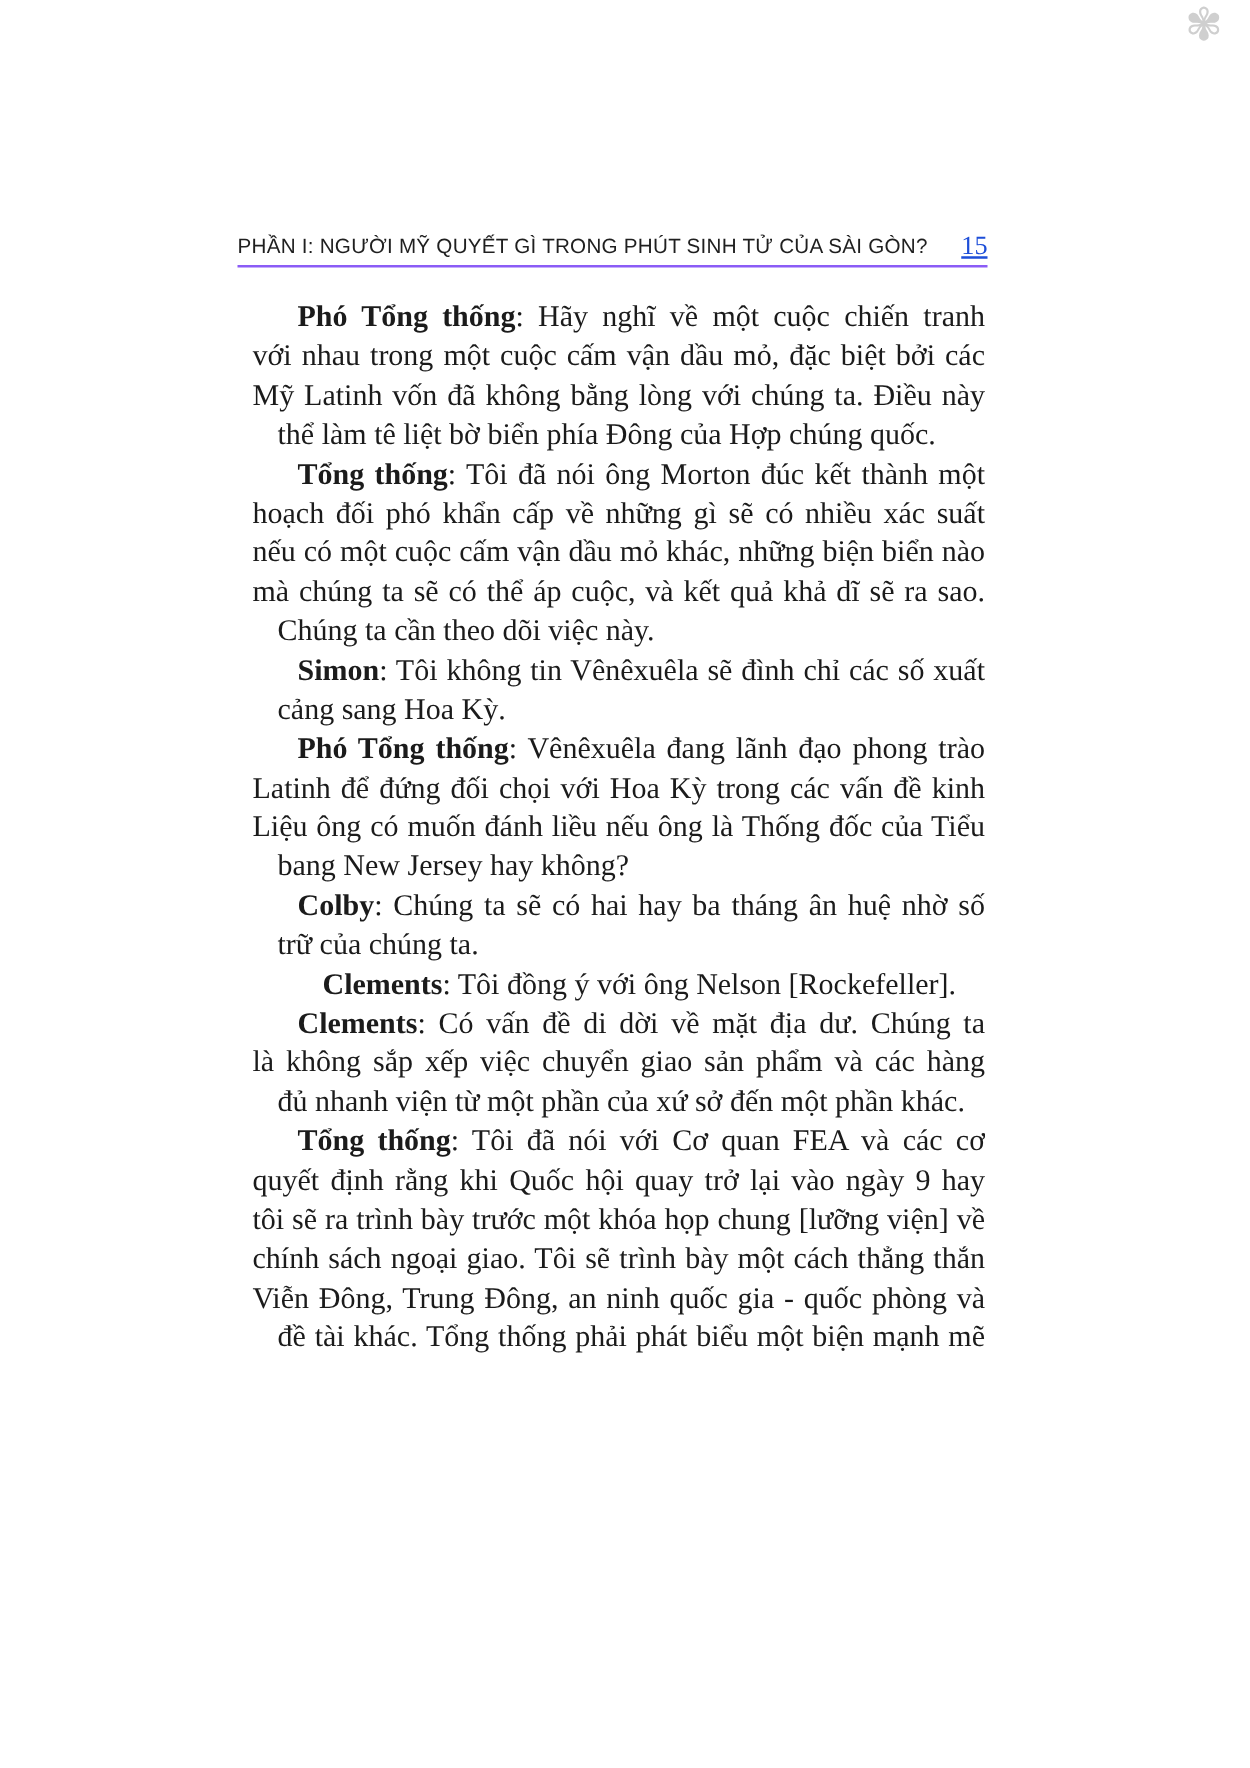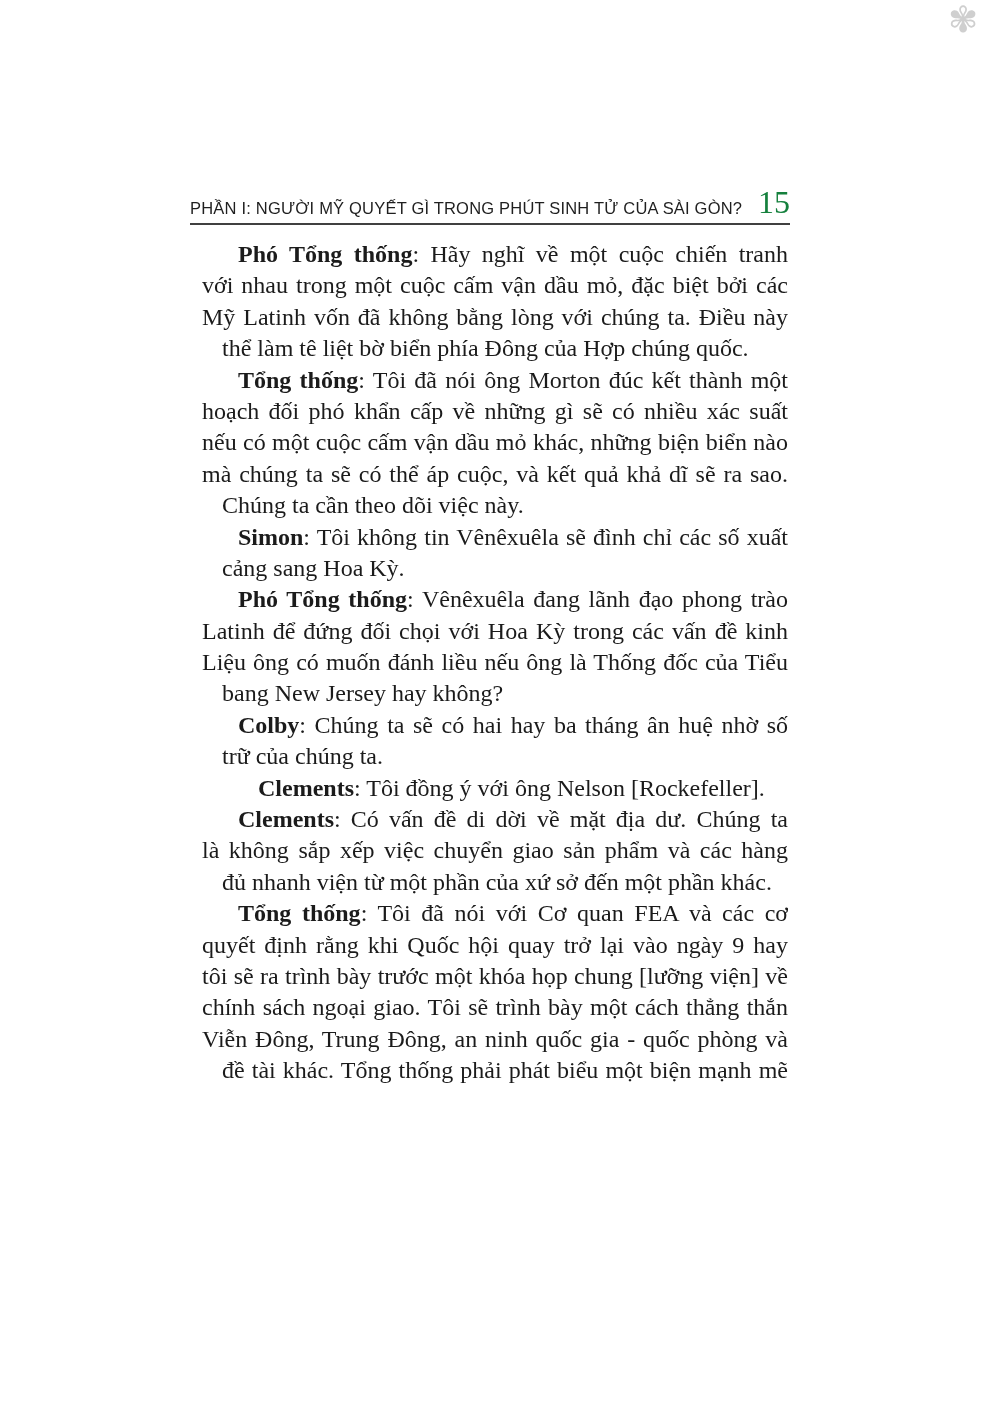--- a/index.html
+++ b/index.html
@@ -23,36 +23,37 @@
     user-select: none;
   }
   .page-header {
     position: absolute;
     left: 190px;
     top: 186px;
     width: 600px;
     display: flex;
     justify-content: space-between;
     align-items: flex-end;
-    border-bottom: 2px solid #404040;
+    border-bottom: 2px solid #8b5cf6;
     padding-bottom: 5px;
   }
   .header-title {
     font-family: "Liberation Sans", sans-serif;
     font-size: 16.5px;
     font-weight: 400;
     color: #1f1f1f;
     letter-spacing: 0.2px;
     white-space: nowrap;
   }
   .header-pagenum {
     font-family: "Liberation Serif", serif;
-    font-size: 32px;
-    color: #15803d;
+    font-size: 21px;
+    color: #1d4ed8;
     line-height: 1;
+    text-decoration: underline;
   }
   .page-body {
     position: absolute;
     left: 202px;
     top: 239px;
     width: 586px;
     font-size: 24px;
   }
   .para { margin: 0; }
   .line {

